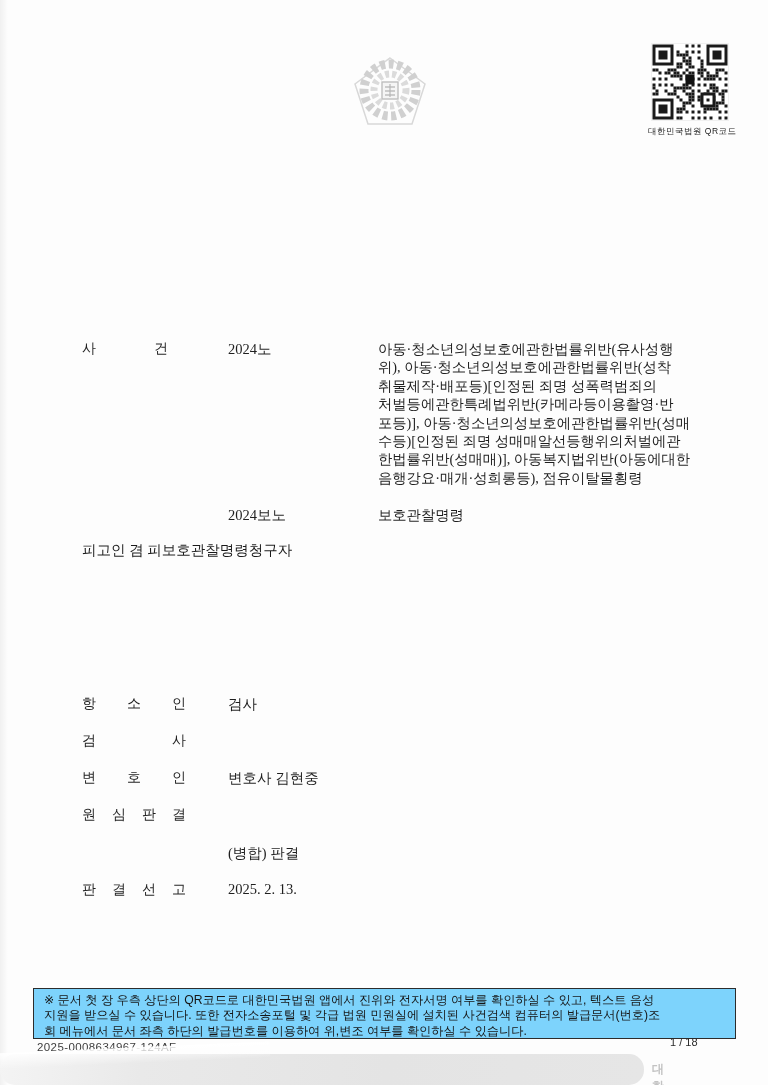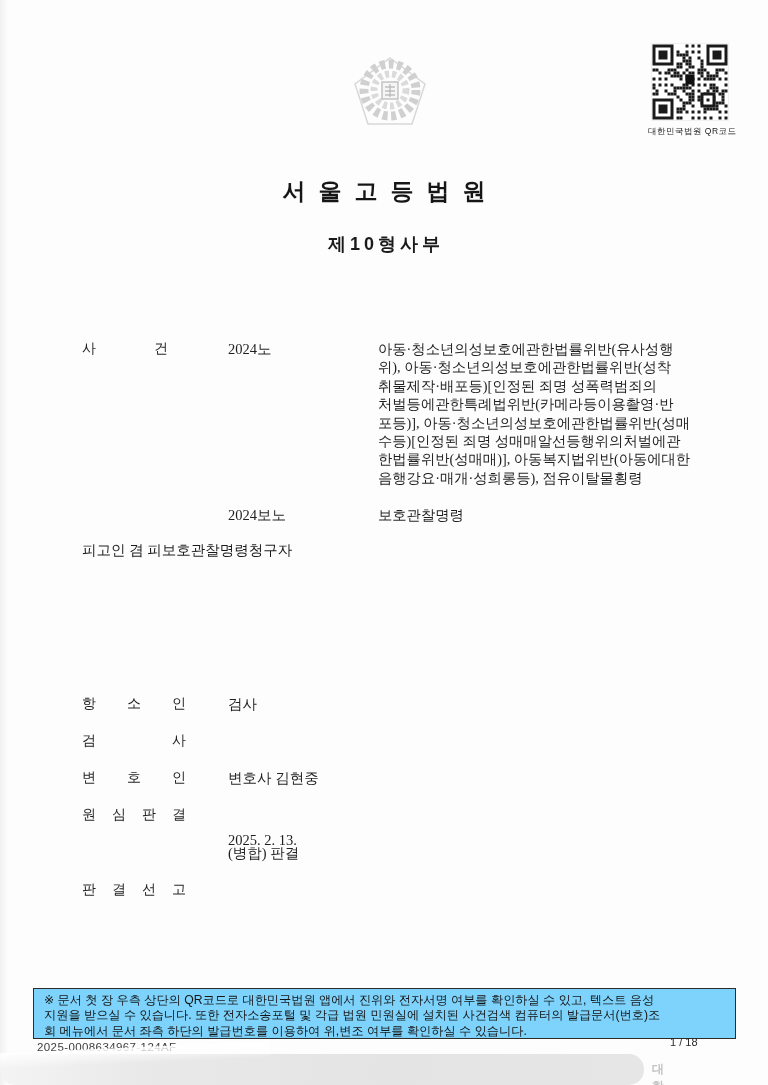--- a/index.html
+++ b/index.html
@@ -273,22 +273,20 @@
           <rect x="6.5" y="60.5" width="9" height="9" fill="#1a1a1a"></rect>
           <rect x="48.5" y="48.5" width="15" height="15" fill="#1a1a1a"></rect>
           <rect x="51.5" y="51.5" width="9" height="9" fill="#ffffff"></rect>
           <rect x="54.5" y="54.5" width="3" height="3" fill="#1a1a1a"></rect>
           <rect x="33.5" y="30.5" width="9" height="10" fill="#111111"></rect>
         </svg>
     </div>
     <div class="qr-caption">대한민국법원 QR코드</div>
   </div>
 
-  <div class="abs h-court">서울고등법원</div>
-  <div class="abs h-div">제10형사부</div>
 
   <div class="abs label narrow" style="top:340px;">사 건</div>
   <div class="abs value" style="top:340px;">2024노</div>
   <div class="abs col3" style="top:340px;">아동·청소년의성보호에관한법률위반(유사성행
 위), 아동·청소년의성보호에관한법률위반(성착
 취물제작·배포등)[인정된 죄명 성폭력범죄의
 처벌등에관한특례법위반(카메라등이용촬영·반
 포등)], 아동·청소년의성보호에관한법률위반(성매
 수등)[인정된 죄명 성매매알선등행위의처벌에관
 한법률위반(성매매)], 아동복지법위반(아동에대한
@@ -304,21 +302,21 @@
 
   <div class="abs label" style="top:732px;">검 사</div>
 
   <div class="abs label" style="top:769px;">변 호 인</div>
   <div class="abs value" style="top:769px;">변호사 김현중</div>
 
   <div class="abs label" style="top:806px;">원 심 판 결</div>
   <div class="abs value" style="top:844px;">(병합) 판결</div>
 
   <div class="abs label" style="top:881px;">판 결 선 고</div>
-  <div class="abs value" style="top:832px;text-align:right;">2025. 2. 13.</div>
+  <div class="abs value" style="top:881px;text-align:right;">2025. 2. 13.</div>
 
   <div class="abs notice-box">
     <div class="notice-text">※ 문서 첫 장 우측 상단의 QR코드로 대한민국법원 앱에서 진위와 전자서명 여부를 확인하실 수 있고, 텍스트 음성
 지원을 받으실 수 있습니다. 또한 전자소송포털 및 각급 법원 민원실에 설치된 사건검색 컴퓨터의 발급문서(번호)조
 회 메뉴에서 문서 좌측 하단의 발급번호를 이용하여 위,변조 여부를 확인하실 수 있습니다.</div>
   </div>
   <div class="abs issuance">2025-0008634967-124AF</div>
   <div class="abs pagenum">1 / 18</div>
 
   <div class="abs bottom-band">

